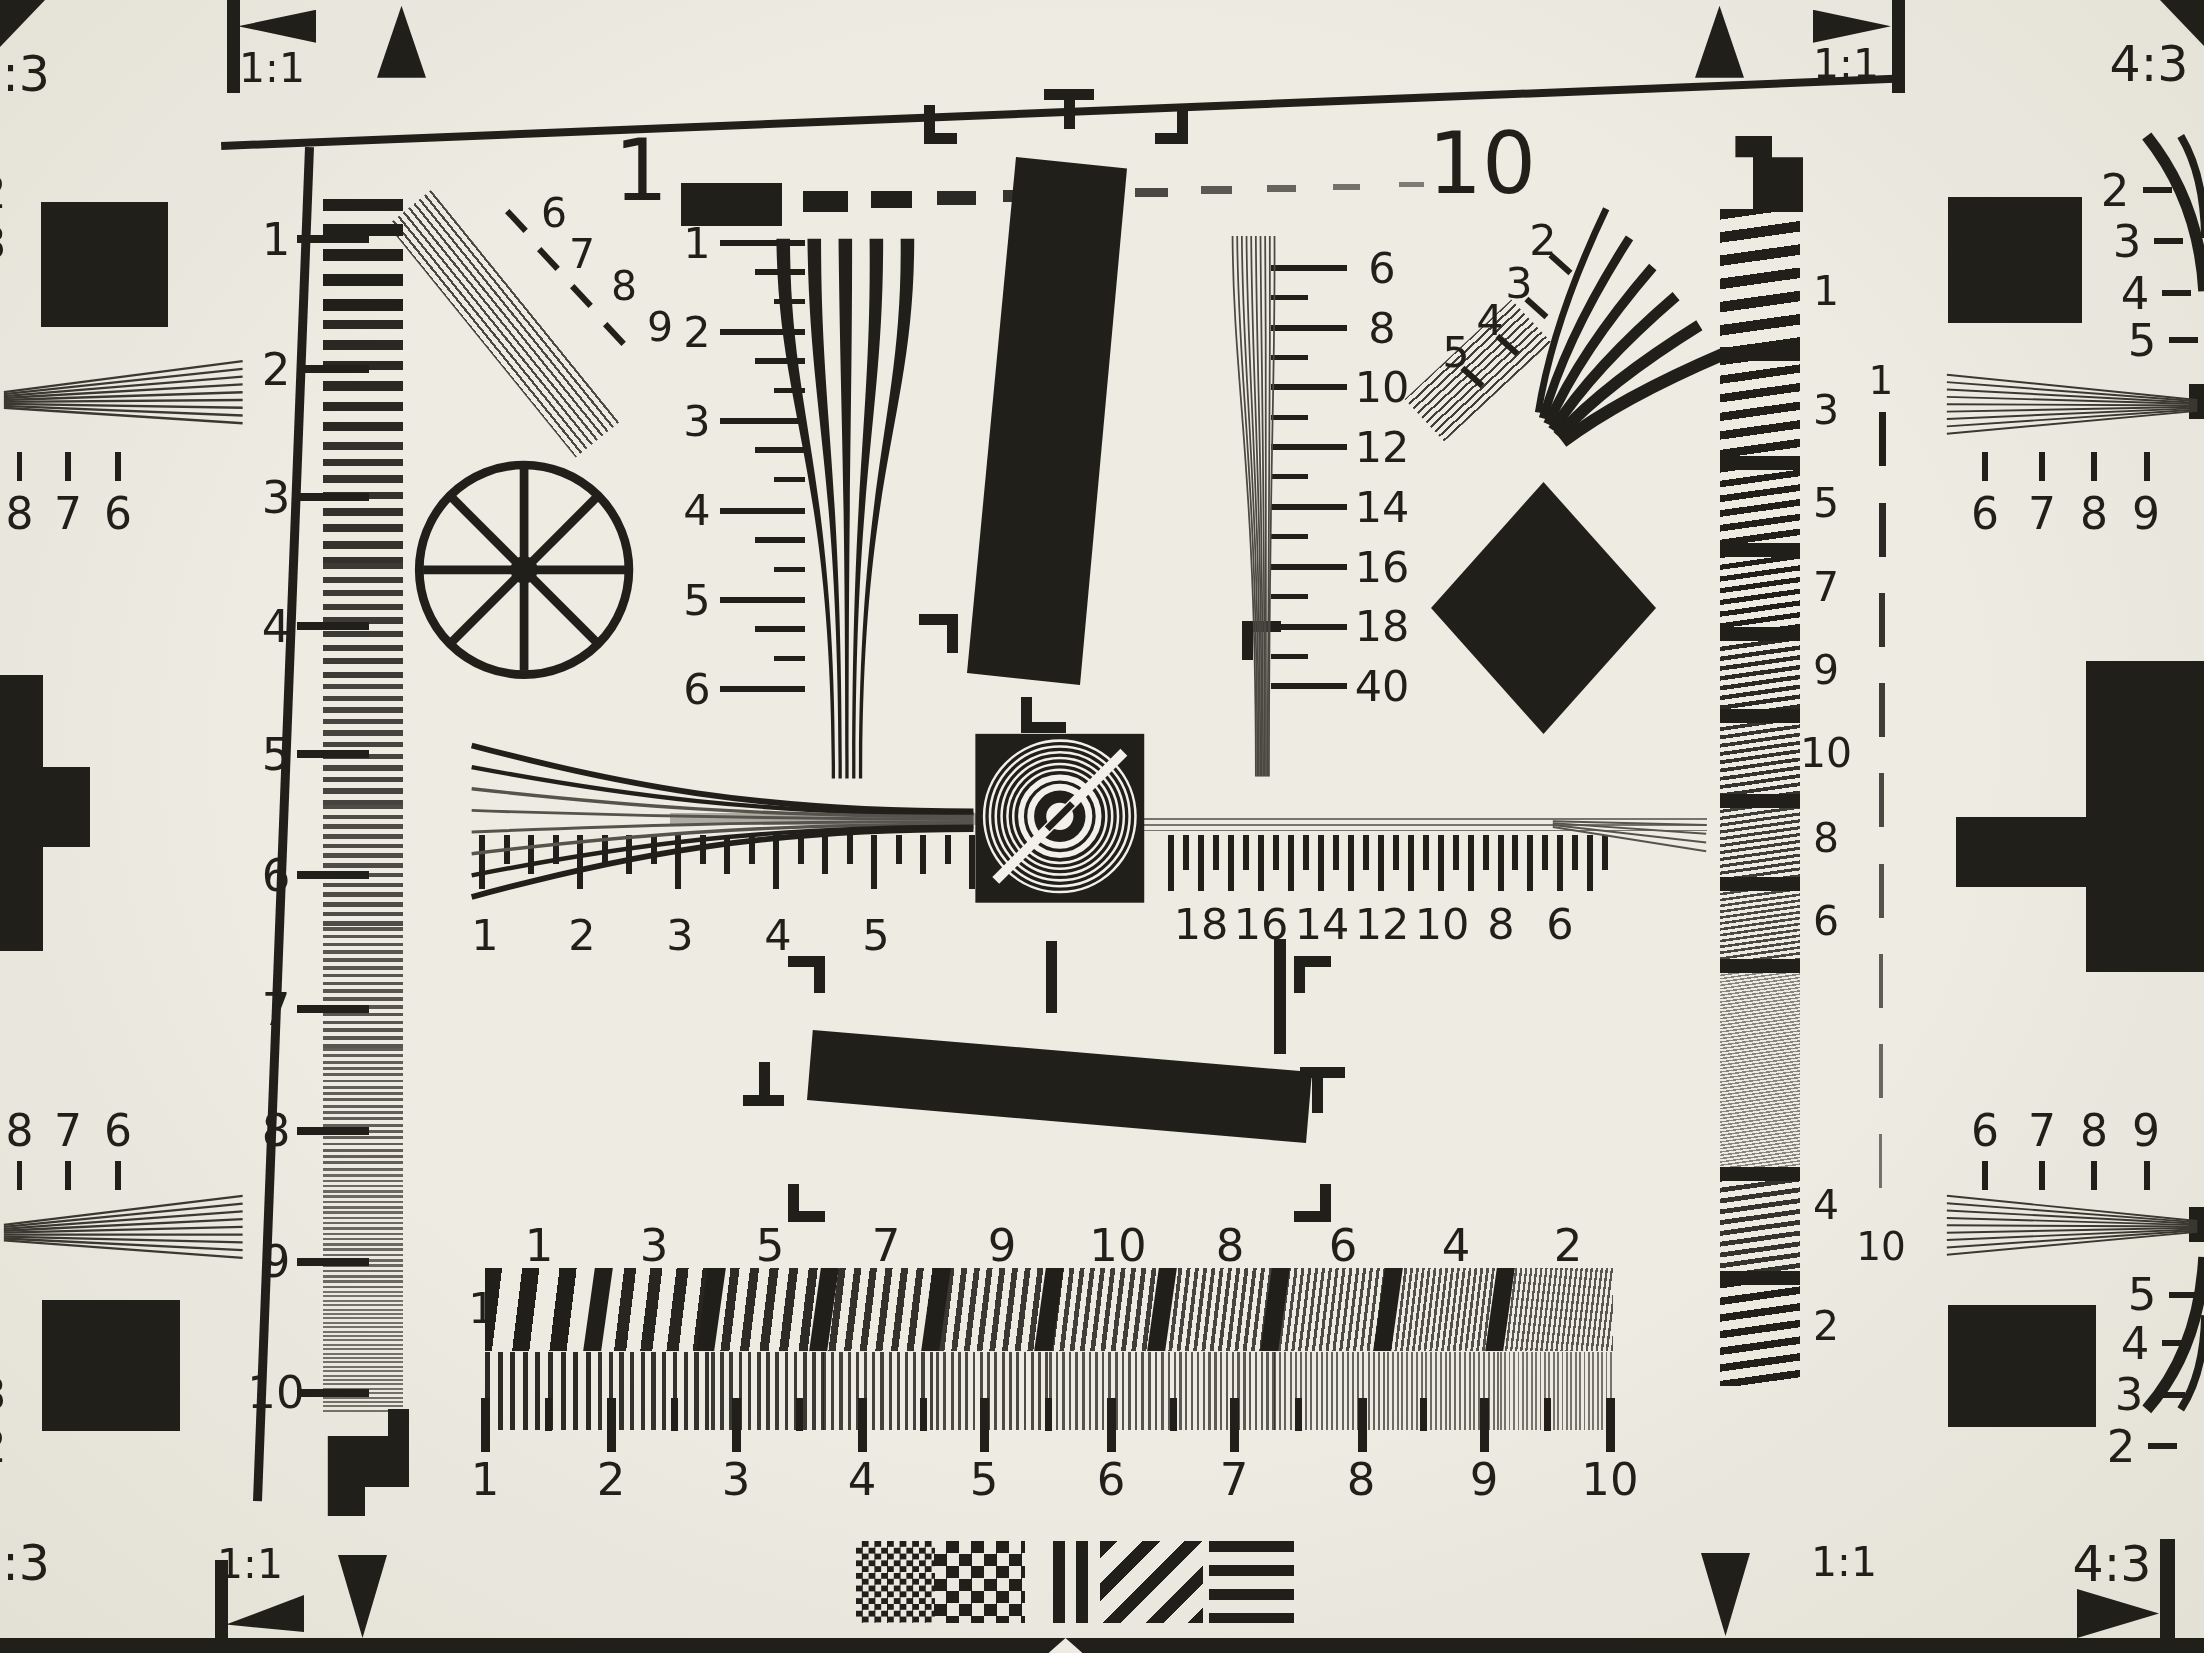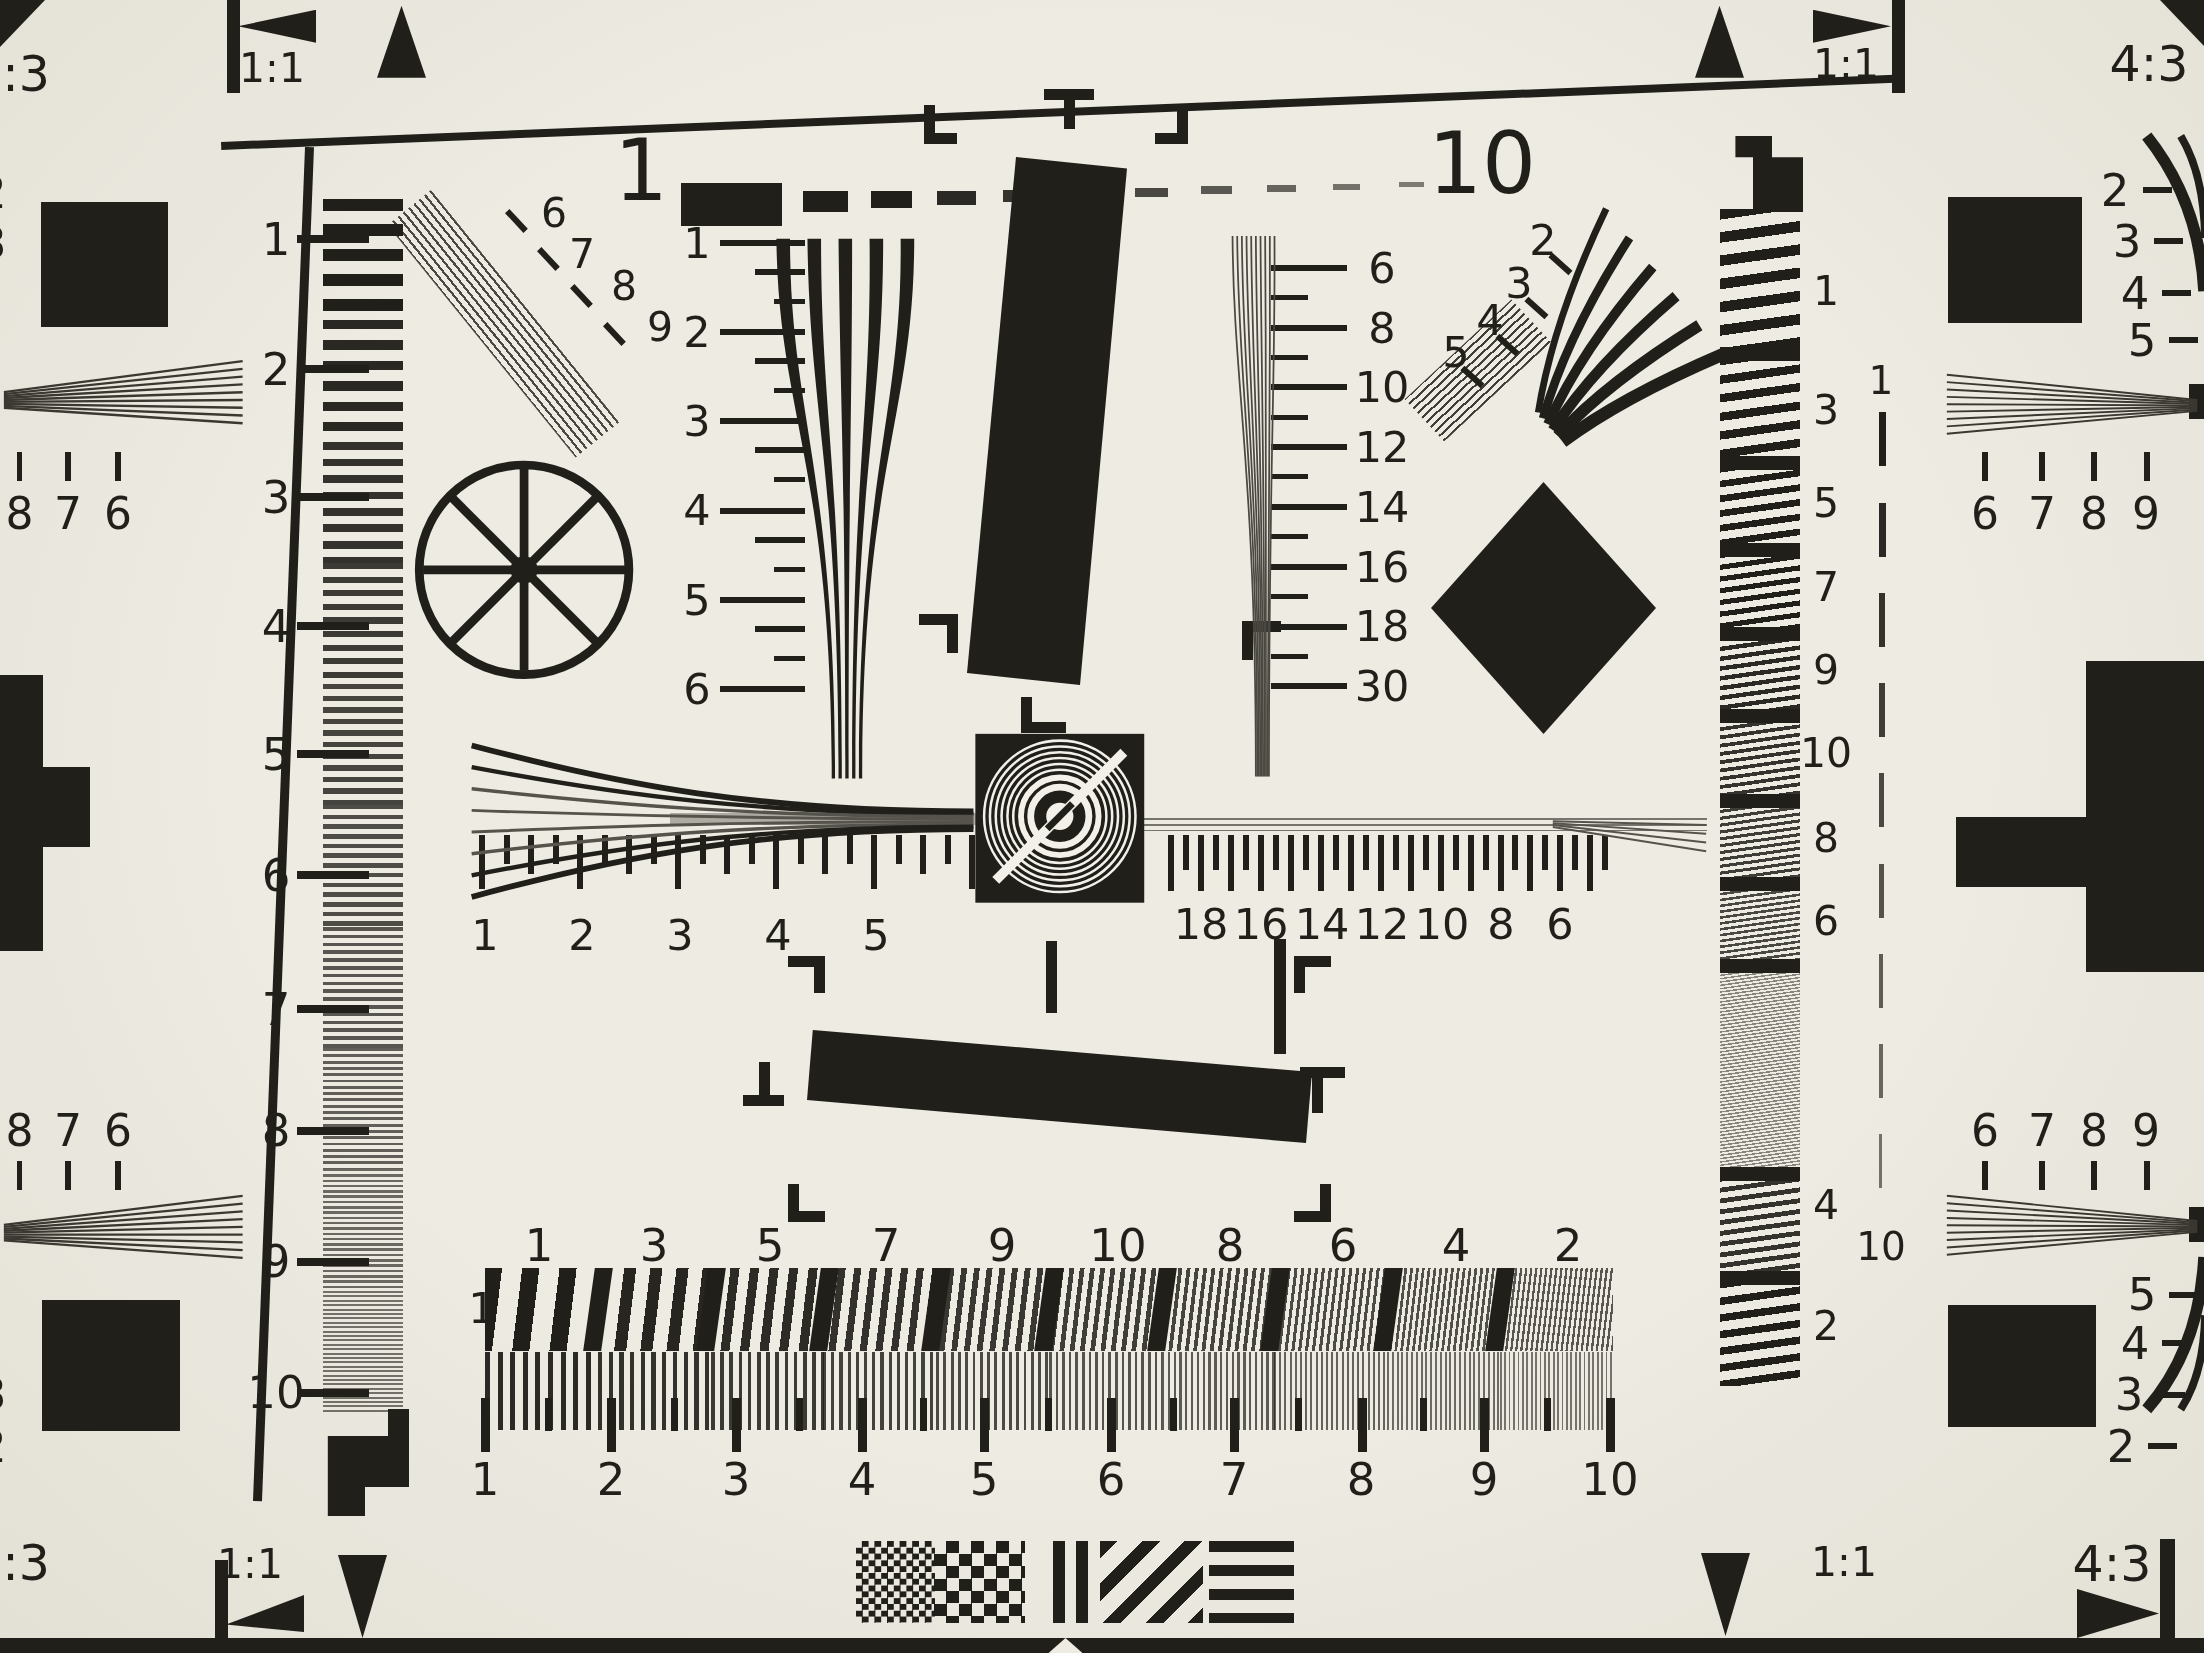--- a/index.html
+++ b/index.html
@@ -131,21 +131,21 @@
     <div class="abs" style="left: 1271px; top: 474px; width: 37px; height: 4.9px; background: rgb(33, 31, 26);"></div>
     <div class="num" style="left: 1382px; top: 507px; font-size: 43px;">14</div>
     <div class="abs" style="left: 1271px; top: 504px; width: 76px; height: 5.8px; background: rgb(33, 31, 26);"></div>
     <div class="abs" style="left: 1271px; top: 534px; width: 37px; height: 4.9px; background: rgb(33, 31, 26);"></div>
     <div class="num" style="left: 1382px; top: 567px; font-size: 43px;">16</div>
     <div class="abs" style="left: 1271px; top: 564px; width: 76px; height: 5.8px; background: rgb(33, 31, 26);"></div>
     <div class="abs" style="left: 1271px; top: 594px; width: 37px; height: 4.9px; background: rgb(33, 31, 26);"></div>
     <div class="num" style="left: 1382px; top: 626px; font-size: 43px;">18</div>
     <div class="abs" style="left: 1271px; top: 624px; width: 76px; height: 5.8px; background: rgb(33, 31, 26);"></div>
     <div class="abs" style="left: 1271px; top: 654px; width: 37px; height: 4.9px; background: rgb(33, 31, 26);"></div>
-    <div class="num" style="left: 1382px; top: 686px; font-size: 43px;">30</div>
+    <div class="num" style="left: 1382px; top: 686px; font-size: 43px;">40</div>
     <div class="abs" style="left: 1271px; top: 683px; width: 76px; height: 5.8px; background: rgb(33, 31, 26);"></div>
     <div class="abs" style="left: 1551px; top: 342px; width: 146px; height: 58px; background: repeating-linear-gradient(rgba(33, 31, 26, 0.85) 0px, rgba(33, 31, 26, 0.85) 2.1px, transparent 2.1px, transparent 6.3px) transparent; transform: rotate(137deg); transform-origin: 0px 0px;"></div>
     <div class="num" style="left: 1543px; top: 240px; font-size: 43px;">2</div>
     <div class="abs" style="left: 1547px; top: 261px; width: 27px; height: 5.8px; background: rgb(33, 31, 26); transform: rotate(42deg);"></div>
     <div class="num" style="left: 1519px; top: 283px; font-size: 43px;">3</div>
     <div class="abs" style="left: 1523px; top: 305px; width: 27px; height: 5.8px; background: rgb(33, 31, 26); transform: rotate(42deg);"></div>
     <div class="num" style="left: 1490px; top: 320px; font-size: 43px;">4</div>
     <div class="abs" style="left: 1494px; top: 342px; width: 27px; height: 5.8px; background: rgb(33, 31, 26); transform: rotate(42deg);"></div>
     <div class="num" style="left: 1456px; top: 352px; font-size: 43px;">5</div>
     <div class="abs" style="left: 1459px; top: 374px; width: 27px; height: 5.8px; background: rgb(33, 31, 26); transform: rotate(42deg);"></div>

